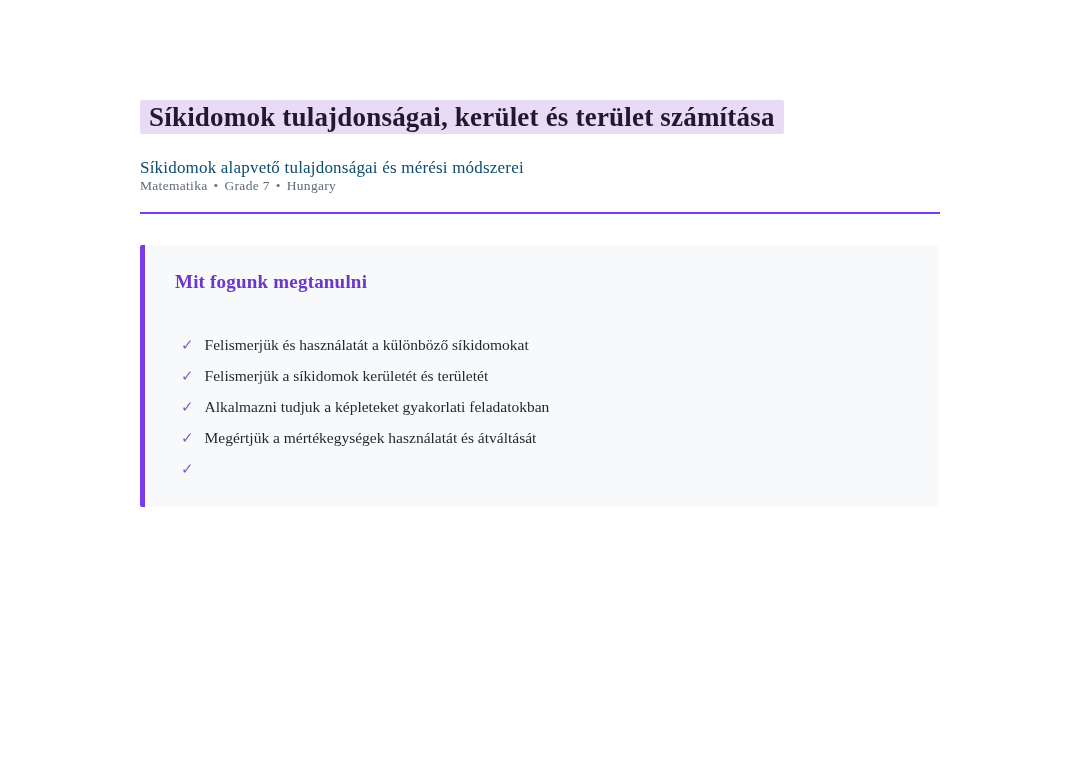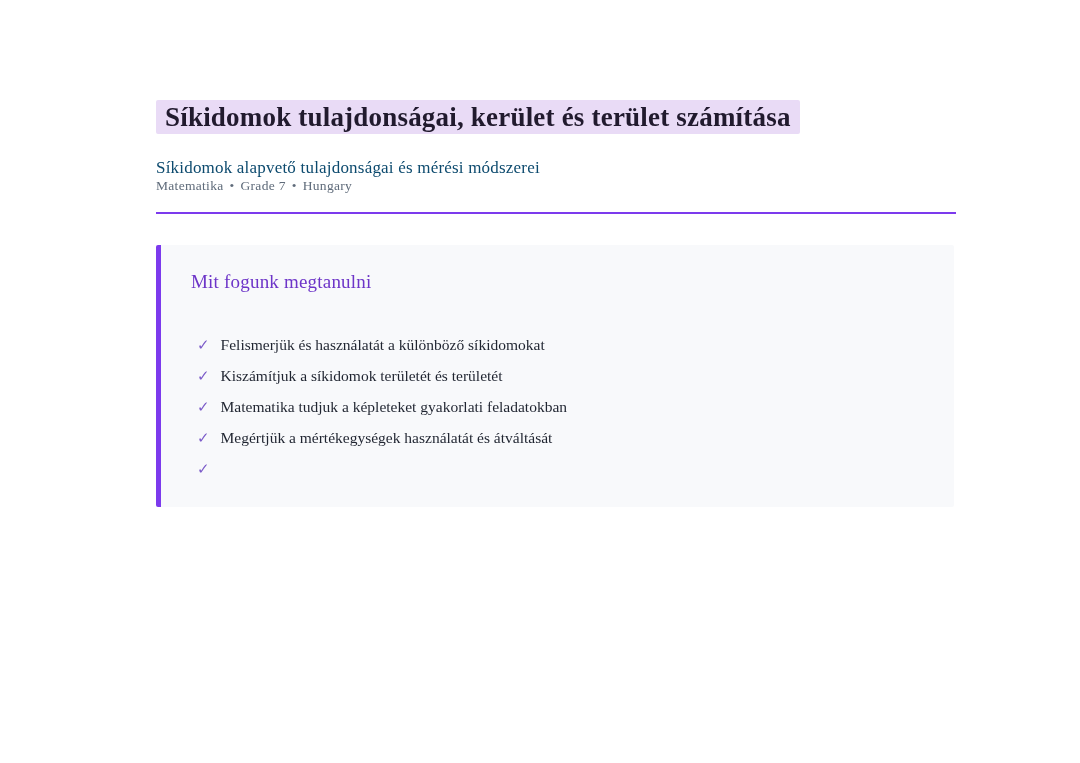--- a/index.html
+++ b/index.html
@@ -5,21 +5,21 @@
   * { margin: 0; padding: 0; box-sizing: border-box; }
   html, body {
     width: 1080px;
     height: 763px;
     background: #ffffff;
     font-family: "Liberation Serif", serif;
     overflow: hidden;
   }
   .content {
     position: absolute;
-    left: 156px;
+    left: 140px;
     top: 0;
     width: 800px;
   }
   .title-highlight {
     display: inline-block;
     margin-top: 100px;
     background: #e9dbf6;
     color: #211a2e;
     font-size: 27px;
     font-weight: bold;
@@ -54,21 +54,21 @@
     margin-top: 31px;
     width: 798px;
     height: 262px;
     background: #f8f9fb;
     border-left: 5px solid #7c3aed;
     border-radius: 2px;
     padding: 26px 30px 26px 30px;
   }
   .card-title {
     font-size: 19px;
-    font-weight: normal;
+    font-weight: bold;
     color: #6d35c8;
     letter-spacing: 0.2px;
   }
   .check-list {
     list-style: none;
     margin-top: 43px;
     padding-left: 6px;
   }
   .check-item {
     display: flex;
@@ -102,25 +102,25 @@
   <section class="learning-card">
     <h2 class="card-title">Mit fogunk megtanulni</h2>
 
     <ul class="check-list">
       <li class="check-item">
         <span class="check-mark">✓</span>
         <span>Felismerjük és használatát a különböző síkidomokat</span>
       </li>
       <li class="check-item">
         <span class="check-mark">✓</span>
-        <span>Kiszámítjuk a síkidomok területét és területét</span>
+        <span>Felismerjük a síkidomok kerületét és területét</span>
       </li>
       <li class="check-item">
         <span class="check-mark">✓</span>
-        <span>Matematika tudjuk a képleteket gyakorlati feladatokban</span>
+        <span>Alkalmazni tudjuk a képleteket gyakorlati feladatokban</span>
       </li>
       <li class="check-item">
         <span class="check-mark">✓</span>
         <span>Megértjük a mértékegységek használatát és átváltását</span>
       </li>
       <li class="check-item">
         <span class="check-mark">✓</span>
       </li>
     </ul>
   </section>

